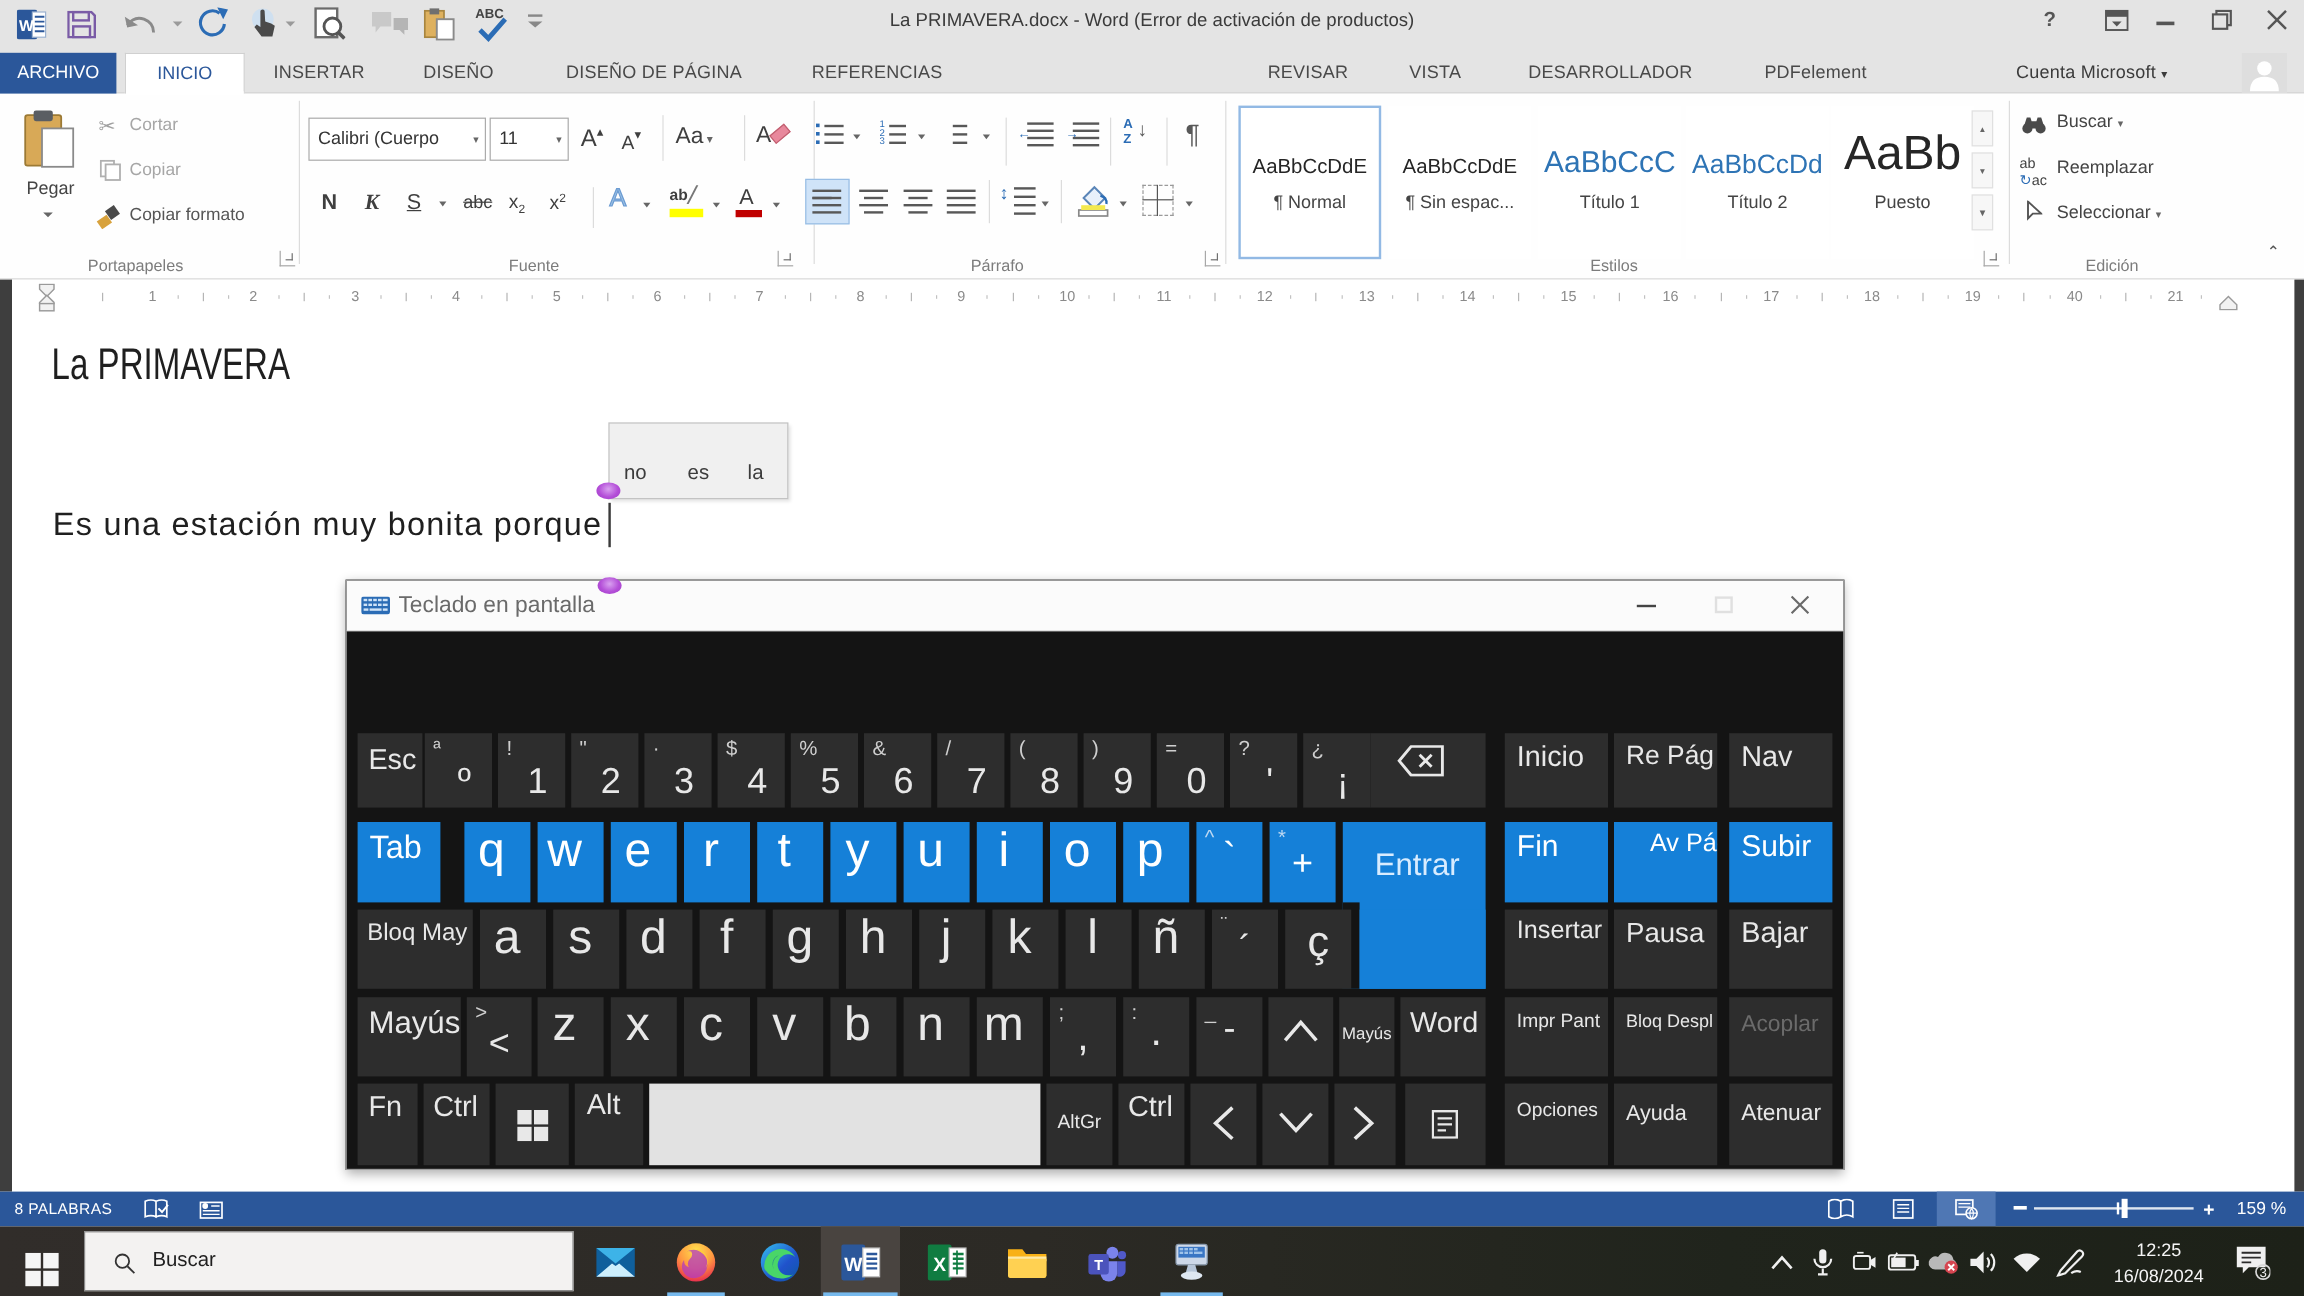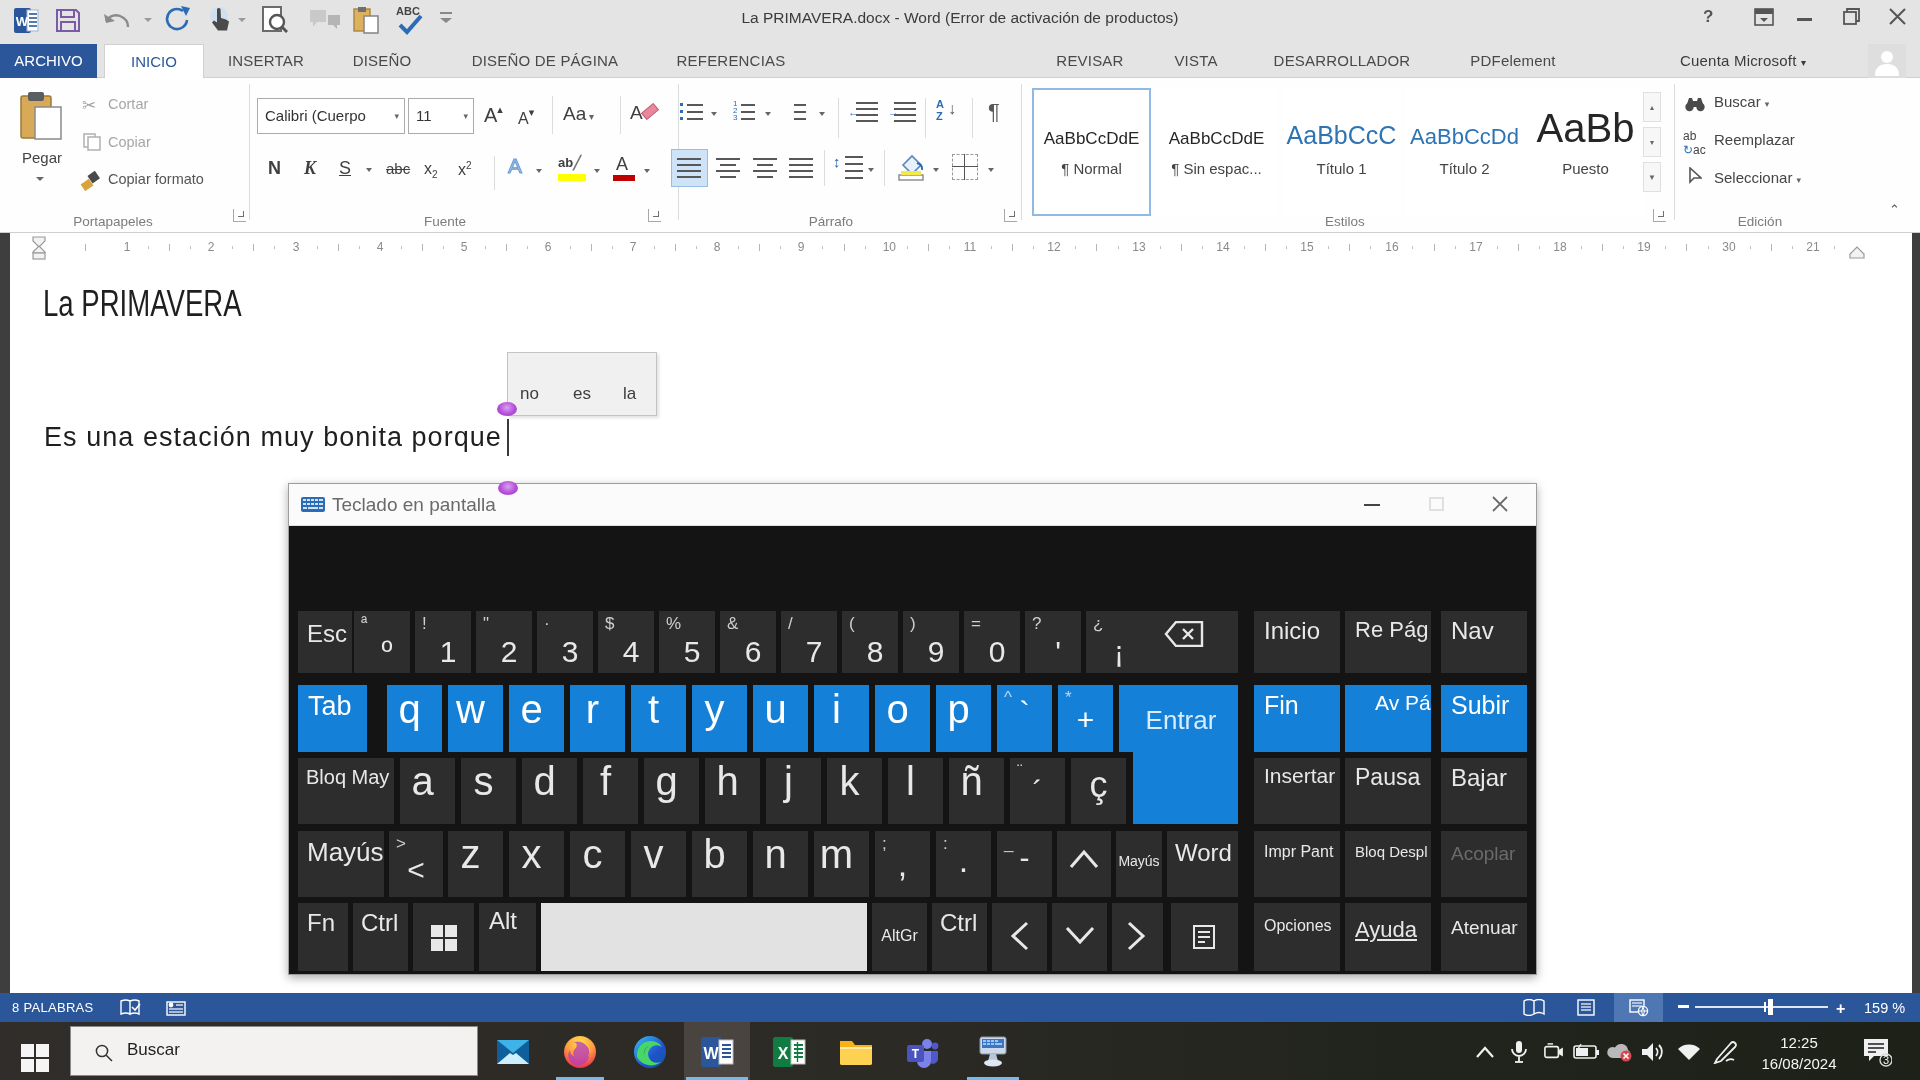--- a/index.html
+++ b/index.html
@@ -347,21 +347,21 @@
 <div class="ab" style="left:1497px;top:13px;width:1px;height:3px;background:#c2c2c2"></div>
 <div class="ab" style="left:1539px;top:13px;width:1px;height:3px;background:#c2c2c2"></div>
 <div class="ab" style="left:1550px;top:7px;width:20px;text-align:center;font-size:12px;color:#8a8a8a">18</div>
 <div class="ab" style="left:1602px;top:11px;width:1px;height:7px;background:#b5b5b5"></div>
 <div class="ab" style="left:1581px;top:13px;width:1px;height:3px;background:#c2c2c2"></div>
 <div class="ab" style="left:1623px;top:13px;width:1px;height:3px;background:#c2c2c2"></div>
 <div class="ab" style="left:1634px;top:7px;width:20px;text-align:center;font-size:12px;color:#8a8a8a">19</div>
 <div class="ab" style="left:1686px;top:11px;width:1px;height:7px;background:#b5b5b5"></div>
 <div class="ab" style="left:1665px;top:13px;width:1px;height:3px;background:#c2c2c2"></div>
 <div class="ab" style="left:1708px;top:13px;width:1px;height:3px;background:#c2c2c2"></div>
-<div class="ab" style="left:1719px;top:7px;width:20px;text-align:center;font-size:12px;color:#8a8a8a">30</div>
+<div class="ab" style="left:1719px;top:7px;width:20px;text-align:center;font-size:12px;color:#8a8a8a">40</div>
 <div class="ab" style="left:1771px;top:11px;width:1px;height:7px;background:#b5b5b5"></div>
 <div class="ab" style="left:1750px;top:13px;width:1px;height:3px;background:#c2c2c2"></div>
 <div class="ab" style="left:1792px;top:13px;width:1px;height:3px;background:#c2c2c2"></div>
 <div class="ab" style="left:1803px;top:7px;width:20px;text-align:center;font-size:12px;color:#8a8a8a">21</div>
 <div class="ab" style="left:1834px;top:13px;width:1px;height:3px;background:#c2c2c2"></div>
 <div class="ab" style="left:85px;top:11px;width:1px;height:7px;background:#b5b5b5"></div>
 <svg class="ab" style="left:31px;top:3px" width="16" height="24" viewBox="0 0 16 24">
 <path d="M2 1 h12 v4 l-6 6 -6 -6 z" fill="#f2f2f2" stroke="#9a9a9a" stroke-width="1.2"></path>
 <path d="M2 16 l6 -6 6 6 v1 h-12 z" fill="#f2f2f2" stroke="#9a9a9a" stroke-width="1.2"></path>
 <rect x="2" y="17" width="12" height="6" fill="#f2f2f2" stroke="#9a9a9a" stroke-width="1.2"></rect>
@@ -688,21 +688,21 @@
 <div class="k" style="left:1056px;top:347px;width:86px;height:66px;">
       <div class="ab" style="left:10px;top:12px;font-size:15px;">Bloq Despl</div>
     </div>
 <div class="k" style="left:1152px;top:347px;width:86px;height:66px;">
       <div class="ab" style="left:10px;top:12px;font-size:19px;color:#6b6b6b;">Acoplar</div>
     </div>
 <div class="k" style="left:965px;top:419px;width:86px;height:68px;">
       <div class="ab" style="left:10px;top:14px;font-size:16px;">Opciones</div>
     </div>
 <div class="k" style="left:1056px;top:419px;width:86px;height:68px;">
-      <div class="ab" style="left:10px;top:14px;font-size:22px;text-decoration:underline;">Ayuda</div>
+      <div class="ab" style="left:10px;top:14px;font-size:18px;">Ayuda</div>
     </div>
 <div class="k" style="left:1152px;top:419px;width:86px;height:68px;">
       <div class="ab" style="left:10px;top:14px;font-size:19px;">Atenuar</div>
     </div>
 </div>
 <div class="ab" id="status">
 <div class="ab" style="left:12px;top:7px;font-size:13px;letter-spacing:.3px">8 PALABRAS</div>
 <svg class="ab" style="left:120px;top:6px" width="22" height="17" viewBox="0 0 22 17">
 <path d="M1 2 q5 -2 9 0 v13 q-4 -2 -9 0 z M10 2 q5 -2 9 0 v13 q-4 -2 -9 0 z" fill="none" stroke="#fff" stroke-width="1.4"></path>
 <path d="M12 8 l3 3 5 -6" fill="none" stroke="#fff" stroke-width="1.6"></path>

